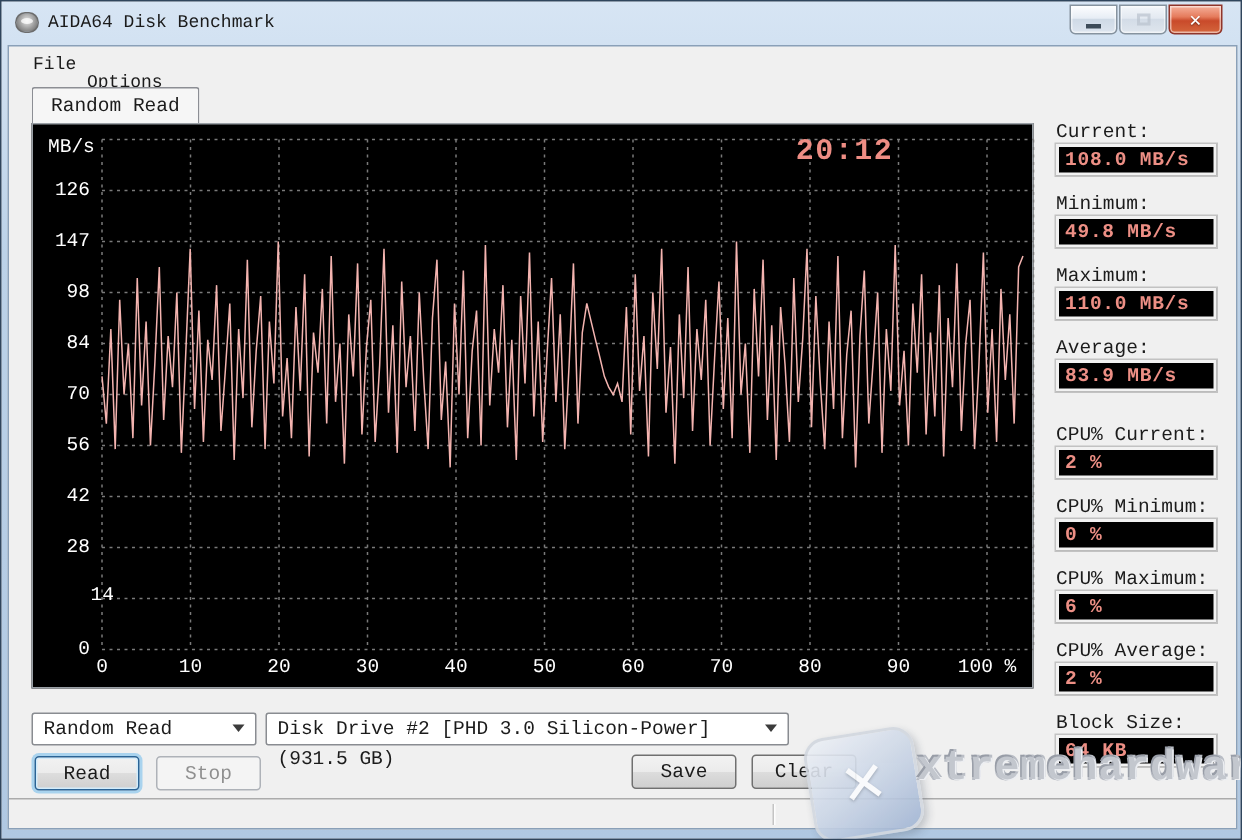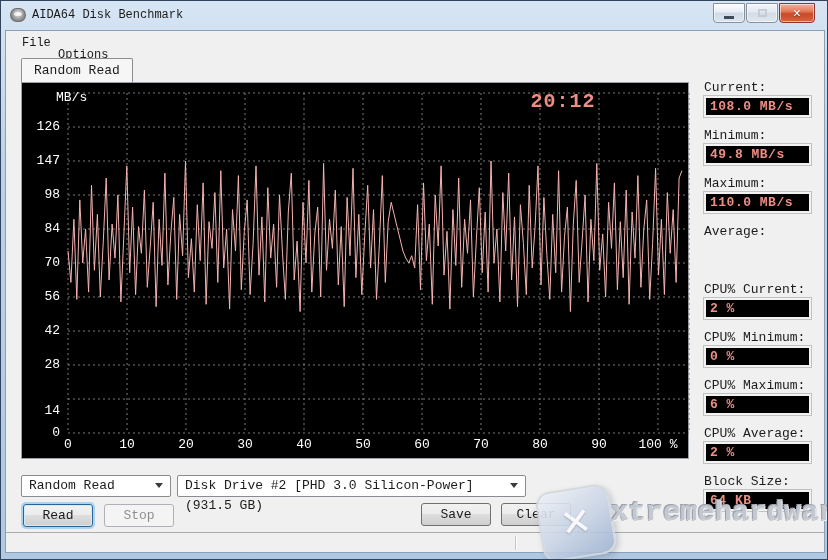--- a/index.html
+++ b/index.html
@@ -34,21 +34,21 @@
   
   .menu-item { position:absolute; top:33px; height:19px; padding:2px 7px; font-size:12px; color:#1b1b1b;text-align:right; }
   
   .tab { position:absolute; left:20px; top:57px; height:24px; padding:4px 12px 0 12px;
     background:#f6f6f6; border:1px solid #8c8e94; border-bottom:none;
     border-radius:2px 2px 0 0; font-size:13px; color:#1b1b1b; z-index:2; }
   
   #chart-panel { position:absolute; left:20px; top:81px; width:668px; height:377px;
     background:#000; border:1px solid #9aa0a6; z-index:1; }
   #chart-svg { position:absolute; left:0; top:0; }
-  .chart-unit { position:absolute; left:10px; top:7px; color:#fff; font-size:13px;margin-left:24px; }
+  .chart-unit { position:absolute; left:10px; top:7px; color:#fff; font-size:13px; }
   .chart-time { position:absolute; left:480px; top:7px; width:122px; text-align:center;
     font-size:20px; font-weight:bold; letter-spacing:1px; color:#ee8d84; }
   .ytick { position:absolute; left:0; width:38px; text-align:right; font-size:13px; color:#fff; }
   .xtick { position:absolute; top:354px; transform:translateX(-50%); font-size:13px; color:#fff; white-space:nowrap; }
   
   .stat-label { position:absolute; left:703px; font-size:13px; color:#1b1b1b; }
   .stat-value { position:absolute; left:703px; width:107px; height:21px; background:#000;
     border:2px solid #f2f2f2; outline:1px solid #c2c2c2; color:#ed8f85;
     font-size:13px; font-weight:bold; letter-spacing:.5px; line-height:17px; padding-left:4px; }
   
@@ -140,21 +140,21 @@
     <div class="chart-unit">MB/s</div>
     <div class="chart-time">20:12</div>
   <div class="ytick" style="top: 36px;">126</div>
       <div class="ytick" style="top: 70px;">147</div>
       <div class="ytick" style="top: 104px;">98</div>
       <div class="ytick" style="top: 138px;">84</div>
       <div class="ytick" style="top: 172px;">70</div>
       <div class="ytick" style="top: 206px;">56</div>
       <div class="ytick" style="top: 240px;">42</div>
       <div class="ytick" style="top: 274px;">28</div>
-      <div class="ytick" style="top: 320px;">14</div>
+      <div class="ytick" style="top: 306px; margin-left: 16px;">14</div>
       <div class="ytick" style="top: 342px;">0</div>
       <div class="xtick" style="left: 46px;">0</div>
       <div class="xtick" style="left: 105px;">10</div>
       <div class="xtick" style="left: 164px;">20</div>
       <div class="xtick" style="left: 223px;">30</div>
       <div class="xtick" style="left: 282px;">40</div>
       <div class="xtick" style="left: 341px;">50</div>
       <div class="xtick" style="left: 400px;">60</div>
       <div class="xtick" style="left: 459px;">70</div>
       <div class="xtick" style="left: 518px;">80</div>
@@ -162,20 +162,21 @@
       <div class="xtick" style="left: 636px;">100 %</div>
     </div>
 
   <div class="stat-label" style="top:79px">Current:</div>
   <div class="stat-value" style="top:95px">108.0 MB/s</div>
   <div class="stat-label" style="top:127px">Minimum:</div>
   <div class="stat-value" style="top:143px">49.8 MB/s</div>
   <div class="stat-label" style="top:175px">Maximum:</div>
   <div class="stat-value" style="top:191px">110.0 MB/s</div>
   <div class="stat-label" style="top:223px">Average:</div>
+  <div class="stat-value" style="top:239px">83.9 MB/s</div>
   <div class="stat-label" style="top:281px">CPU% Current:</div>
   <div class="stat-value" style="top:297px">2 %</div>
   <div class="stat-label" style="top:329px">CPU% Minimum:</div>
   <div class="stat-value" style="top:345px">0 %</div>
   <div class="stat-label" style="top:377px">CPU% Maximum:</div>
   <div class="stat-value" style="top:393px">6 %</div>
   <div class="stat-label" style="top:425px">CPU% Average:</div>
   <div class="stat-value" style="top:441px">2 %</div>
   <div class="stat-label" style="top:473px">Block Size:</div>
   <div class="stat-value" style="top:489px">64 KB</div>

